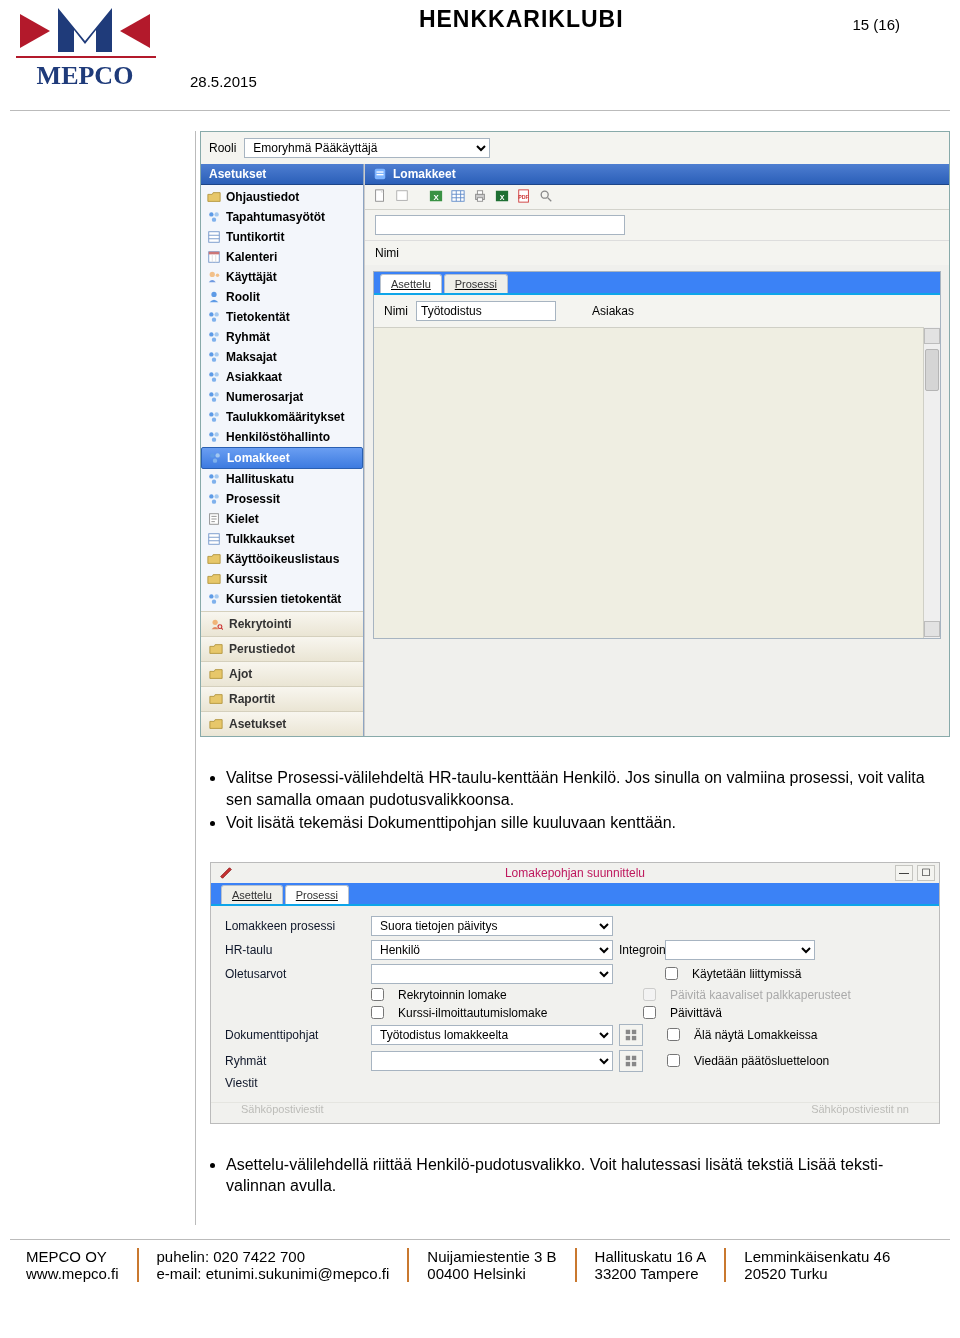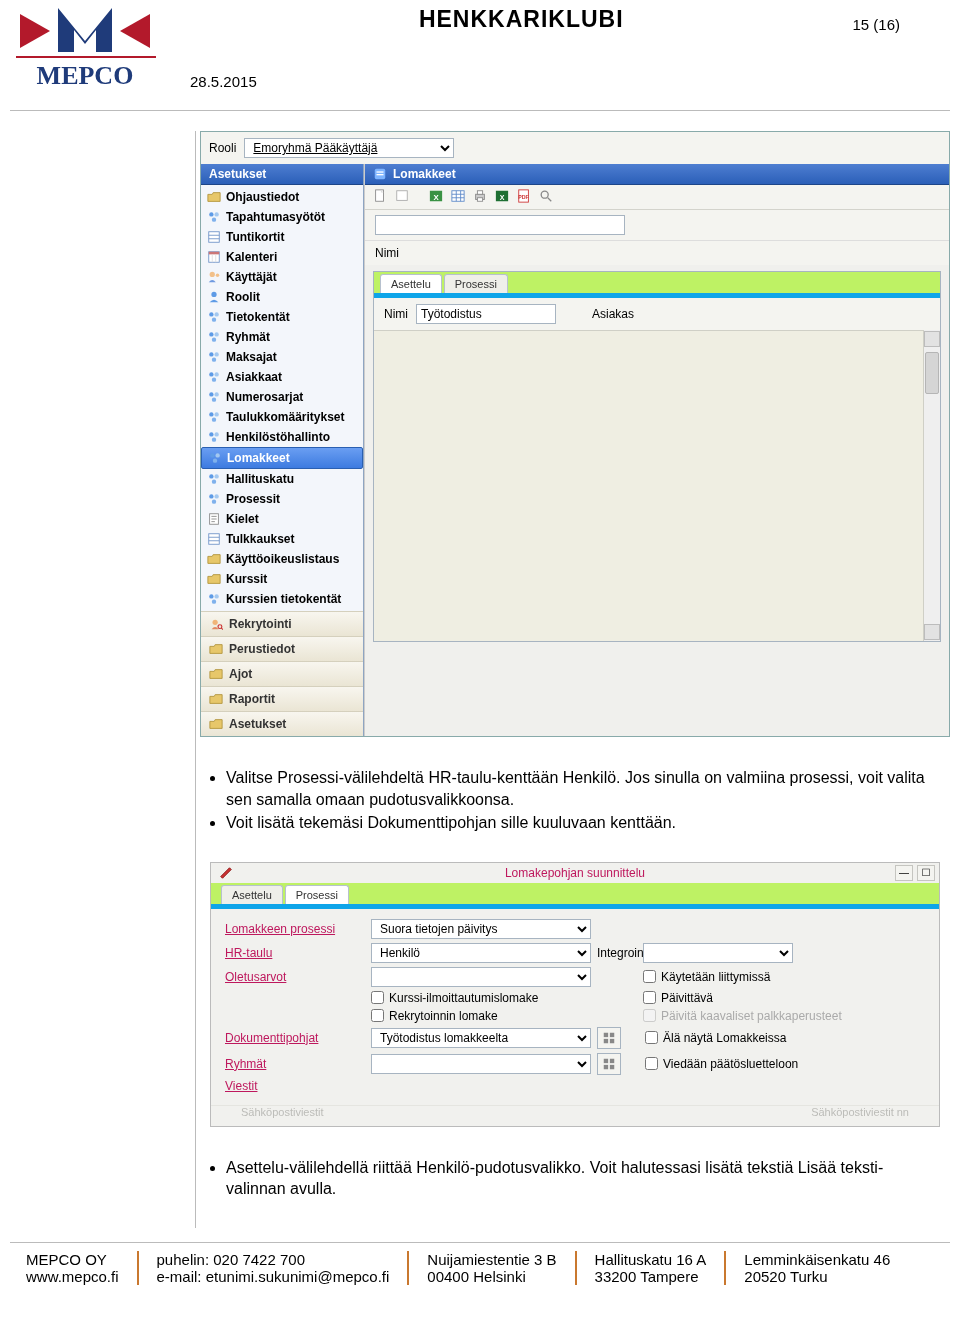--- a/index.html
+++ b/index.html
@@ -31,21 +31,21 @@
   .side-bottom .btn { display:flex; align-items:center; gap:6px; padding:5px 8px; background:linear-gradient(#f8f6ef,#eae5d4); border-top:1px solid #d5d0bd; font-weight:700; font-size:12px; color:#333; }
   .content-pane { flex:1; background:#f0f0ed; border-left:1px solid #ccc;}
   .toolbar { display:flex; gap:6px; padding:4px 8px; background:#f4f4f0; border-bottom:1px solid #d3d3cc;}
   .toolbar .ico { width:16px; height:16px; }
   .search-row { display:flex; gap:10px; align-items:center; padding:5px 10px; background:#f4f4f0;}
   .search-row input { width:240px; border:1px solid #a7b4c1; padding:2px 4px; font-size:12px;}
   .subwin { margin:6px 8px 8px 8px; border:1px solid #a7b4c1; background:#f0f0ed;}
   .subwin-title { background:linear-gradient(#4e7ed1,#2b5fb8); color:#fff; padding:3px 8px; display:flex; align-items:center; gap:6px; justify-content:space-between; position:relative;}
   .subwin-title .left-g { display:flex; align-items:center; gap:6px;}
   .subwin-title .center-t { position:absolute; left:0; right:0; text-align:center; pointer-events:none;}
-  .tabs { display:flex; background:#bef264; padding:2px 6px 0 6px; border-bottom:5px solid #0ea5e9;}
+  .tabs { display:flex; background:#3b82f6; padding:2px 6px 0 6px; border-bottom:2px solid #0ea5e9;text-decoration:underline;}
   .tab { padding:3px 10px; border:1px solid #b7c1ce; border-bottom:none; background:#efefe9; margin-right:2px; border-radius:3px 3px 0 0; font-size:11px; color:#333;}
   .tab.active { background:#fff; }
   .form-row { display:flex; gap:8px; align-items:center; padding:6px 10px; background:#f4f4f0;}
   .form-row input { border:1px solid #a7b4c1; padding:2px 4px; font-size:12px;}
   .canvas-wrap { display:flex; }
   .canvas { flex:1; height:310px; background:#efeee2; background-image:radial-gradient(#b9b9a2 0.7px, transparent 0.7px); background-size:12px 12px; border-top:1px solid #cfcfc6;}
   .vscroll { width:16px; background:#efefef; border-left:1px solid #cfcfc6; display:flex; flex-direction:column; align-items:center;}
   .vscroll .arrow { width:14px; height:14px; background:#e2e2e2; border:1px solid #bcbcbc; margin:1px 0;}
   .vscroll .thumb { flex:0 0 40px; width:12px; background:#d5d5d5; border:1px solid #b5b5b5; margin-top:4px; border-radius:2px;}
   .vscroll .track { flex:1; }
@@ -54,23 +54,23 @@
   .bullets li { margin-bottom:2px; }
 
   
   .app2 { border:1px solid #bbb; background:#f1f1ee; font-family:"Segoe UI", Tahoma, sans-serif; font-size:12px; margin:0 10px;}
   .app2-title { padding:3px 8px; display:flex; align-items:center; gap:6px; position:relative;}
   .app2-title .center-t { position:absolute; left:0; right:0; text-align:center; color:#be185d; font-size:12px;}
   .app2-title .winbtns { position:absolute; right:4px; top:2px; display:flex; gap:4px;}
   .winbtns span { width:16px; height:14px; border:1px solid #c5c5c0; background:#f4f4f0; display:flex; align-items:center; justify-content:center; font-size:10px;}
   .form2 { padding:6px 14px 8px 14px; }
   .frow { display:flex; align-items:center; margin:4px 0; gap:6px;}
-  .flabel { width:140px; color:#be185d;text-decoration:underline; }
-  .fsel { width:220px; border:1px solid #a7b4c1; background:#fff; padding:1px 4px; font-size:12px;}
-  .chk { display:flex; align-items:center; gap:5px; min-width:190px;}
+  .flabel { width:140px; color:#0f172a; }
+  .fsel { width:242px; border:1px solid #a7b4c1; background:#fff; padding:1px 4px; font-size:12px;}
+  .chk { display:flex; align-items:center; gap:14px; min-width:190px;}
   .chk input { accent-color:#4e7ed1; margin:0;}
   .disabled { color:#aaa; }
   .iconbtn { width:22px; height:20px; border:1px solid #a7b4c1; background:#f4f4f0; display:flex; align-items:center; justify-content:center;}
   .cut { height:20px; background:#f1f1ee; display:flex; justify-content:space-between; padding:0 30px 0 30px; color:#bcbcb8; font-size:11px; border-top:1px solid #e5e5e0;}
 
   .footer-hr { border:0; border-top:1px solid #bbb; margin:14px 0 8px 0;}
   .footer { display:flex; gap:10px; padding:0 8px 10px 8px; font-family: Liberation Sans, sans-serif; font-size:15px; }
   .fcol { padding:0 8px;}
   .fsep { width:2px; background:#c9782f; }
   .fcol .l1 { white-space:nowrap; }
@@ -102,21 +102,21 @@
 
   <hr class="hr-thin">
 
   <div class="content">
     <div class="left-gutter"></div>
     <div class="right">
 
       <div class="app">
         <div class="rooli">
           <span>Rooli</span>
-          <select style="width:210px;text-decoration:underline;">
+          <select style="width:246px;">
             <option>Emoryhmä Pääkäyttäjä</option>
           </select>
         </div>
         <div class="app-body">
           <div class="sidebar">
             <div class="panel-title">Asetukset</div>
             <ul class="nav" id="nav1">
                 <li>
                   <span class="ico">
                     <svg viewBox="0 0 16 16">
@@ -502,38 +502,38 @@
             <div style="width:40px;"></div>
             <label class="chk">
                 <input type="checkbox" style="">
                 <span>Käytetään liittymissä</span>
               </label>
           </div>
           <div class="frow">
             <div class="flabel"></div>
             <label class="chk" style="width:220px;">
                 <input type="checkbox" style="">
+                <span>Rekrytoinnin lomake</span>
+              </label>
+            <div style="width:40px;"></div>
+            <label class="chk disabled">
+                <input type="checkbox" disabled="" style="">
+                <span>Päivitä kaavaliset palkkaperusteet</span>
+              </label>
+          </div>
+          <div class="frow">
+            <div class="flabel"></div>
+            <label class="chk" style="width:220px;">
+                <input type="checkbox" style="">
                 <span>Kurssi-ilmoittautumislomake</span>
               </label>
             <div style="width:40px;"></div>
             <label class="chk">
                 <input type="checkbox" style="">
                 <span>Päivittävä</span>
-              </label>
-          </div>
-          <div class="frow">
-            <div class="flabel"></div>
-            <label class="chk" style="width:220px;">
-                <input type="checkbox" style="">
-                <span>Rekrytoinnin lomake</span>
-              </label>
-            <div style="width:40px;"></div>
-            <label class="chk disabled">
-                <input type="checkbox" disabled="" style="">
-                <span>Päivitä kaavaliset palkkaperusteet</span>
               </label>
           </div>
           <div class="frow">
             <div class="flabel">Dokumenttipohjat</div>
             <select class="fsel"><option>Työtodistus lomakkeelta</option></select>
             <div class="iconbtn">
                 <svg width="14" height="14" viewBox="0 0 16 16">
                   <rect x="2" y="2" width="5" height="5" fill="#888"></rect>
                   <rect x="9" y="2" width="5" height="5" fill="#888"></rect>
                   <rect x="2" y="9" width="5" height="5" fill="#888"></rect>

